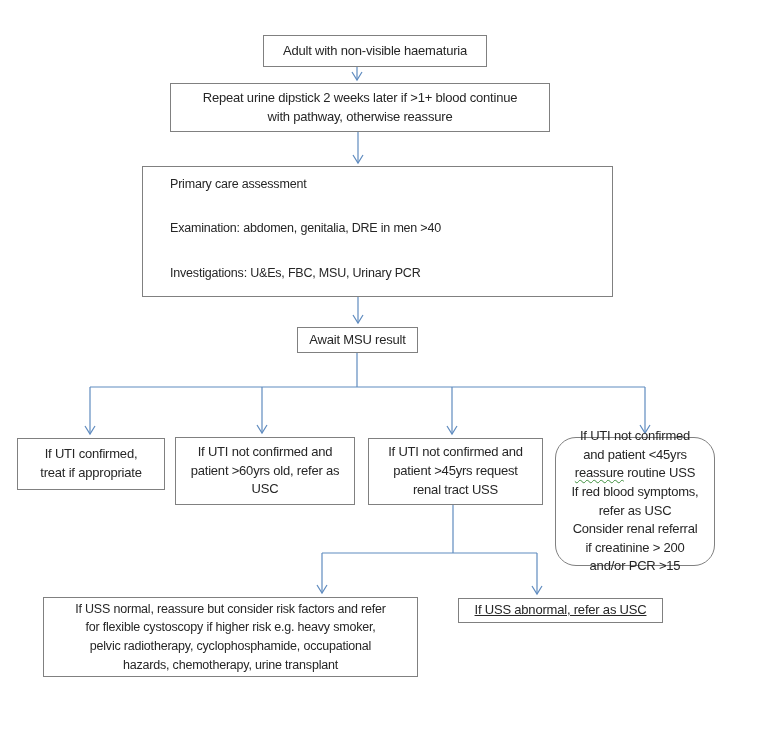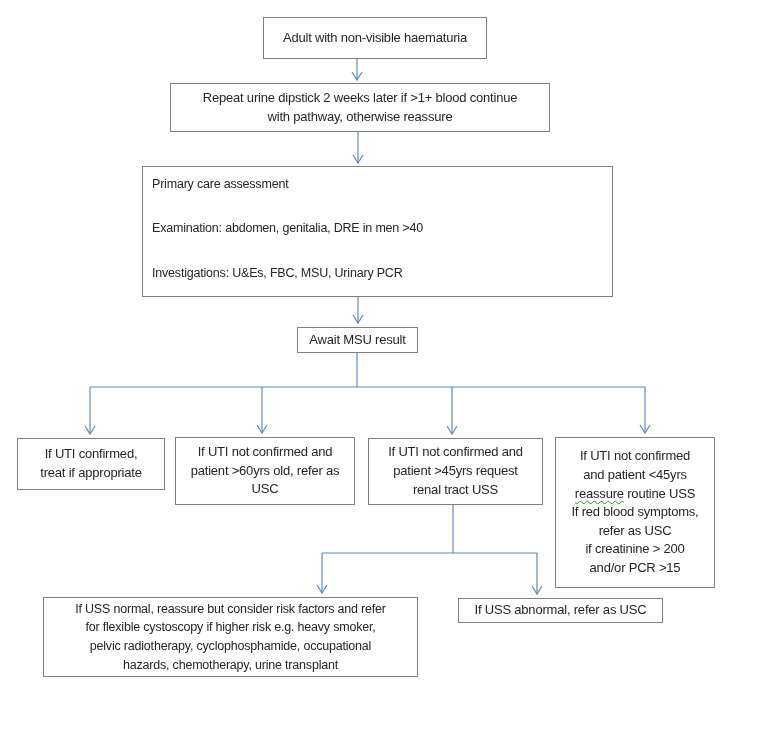--- a/index.html
+++ b/index.html
@@ -14,21 +14,21 @@
     font-family:"Liberation Sans", sans-serif;color:var(--text);overflow:hidden;
   }
   .node{
     position:absolute;background:#fff;border:1px solid var(--border);
     display:flex;flex-direction:column;align-items:center;justify-content:center;
     text-align:center;font-size:13px;line-height:1.45;letter-spacing:-0.2px;
     box-sizing:border-box;
   }
   .node .ln{white-space:nowrap;}
   .node.left{align-items:flex-start;text-align:left;justify-content:space-between;
-    padding:8px 8px 14px 9px;font-size:12.5px;}
+    padding:8px 8px 14px 27px;font-size:12.5px;}
   .node.small-font{font-size:12.5px;line-height:1.5;}
   .wavy{
     text-decoration:underline;
     text-decoration-style:wavy;
     text-decoration-color:#3f8f3f;
     text-decoration-thickness:1px;
     text-underline-offset:2px;
   }
   #flow-svg{position:absolute;left:0;top:0;pointer-events:none;}
   #flow-svg line{stroke:var(--arrow);stroke-width:1.2;fill:none;}
@@ -53,21 +53,21 @@
     <line x1="90" y1="387" x2="90" y2="434" marker-end="url(#arrowhead)"></line>
     <line x1="262" y1="387" x2="262" y2="433" marker-end="url(#arrowhead)"></line>
     <line x1="452" y1="387" x2="452" y2="434" marker-end="url(#arrowhead)"></line>
     <line x1="645" y1="387" x2="645" y2="433" marker-end="url(#arrowhead)"></line>
     <line x1="453" y1="505" x2="453" y2="553"></line>
     <line x1="322" y1="553" x2="537" y2="553"></line>
     <line x1="322" y1="553" x2="322" y2="593" marker-end="url(#arrowhead)"></line>
     <line x1="537" y1="553" x2="537" y2="594" marker-end="url(#arrowhead)"></line>
   </svg>
 
-  <div class="node" style="left:263px;top:17px;width:224px;height:42px;">
+  <div class="node" style="left:263px;top:35px;width:224px;height:32px;">
     <div class="ln">Adult with non-visible haematuria</div>
   </div>
 
   <div class="node" style="left:170px;top:83px;width:380px;height:49px;">
     <div class="ln">Repeat urine dipstick 2 weeks later if &gt;1+ blood continue</div>
     <div class="ln">with pathway, otherwise reassure</div>
   </div>
 
   <div class="node left" style="left:142px;top:166px;width:471px;height:131px;">
     <div class="ln">Primary care assessment</div>
@@ -89,34 +89,35 @@
     <div class="ln">patient &gt;60yrs old, refer as</div>
     <div class="ln">USC</div>
   </div>
 
   <div class="node" style="left:368px;top:438px;width:175px;height:67px;">
     <div class="ln">If UTI not confirmed and</div>
     <div class="ln">patient &gt;45yrs request</div>
     <div class="ln">renal tract USS</div>
   </div>
 
-  <div class="node" style="left:555px;top:437px;width:160px;height:151px;line-height:1.43;">
+  <div class="node" style="left:555px;top:437px;width:160px;height:129px;line-height:1.43;border-radius:21px;">
     <div class="ln">If UTI not confirmed</div>
     <div class="ln">and patient &lt;45yrs</div>
     <div class="ln"><span class="wavy">reassure</span><span> routine USS</span></div>
     <div class="ln">If red blood symptoms,</div>
     <div class="ln">refer as USC</div>
+    <div class="ln">Consider renal referral</div>
     <div class="ln">if creatinine &gt; 200</div>
     <div class="ln">and/or PCR &gt;15</div>
   </div>
 
   <div class="node small-font" style="left:43px;top:597px;width:375px;height:80px;">
     <div class="ln">If USS normal, reassure but consider risk factors and refer</div>
     <div class="ln">for flexible cystoscopy if higher risk e.g. heavy smoker,</div>
     <div class="ln">pelvic radiotherapy, cyclophosphamide, occupational</div>
     <div class="ln">hazards, chemotherapy, urine transplant</div>
   </div>
 
-  <div class="node" style="left:458px;top:598px;width:205px;height:25px;">
+  <div class="node" style="left:458px;top:598px;width:205px;height:25px;text-decoration:underline;">
     <div class="ln">If USS abnormal, refer as USC</div>
   </div>
 
 </div>
 
 </body></html>

